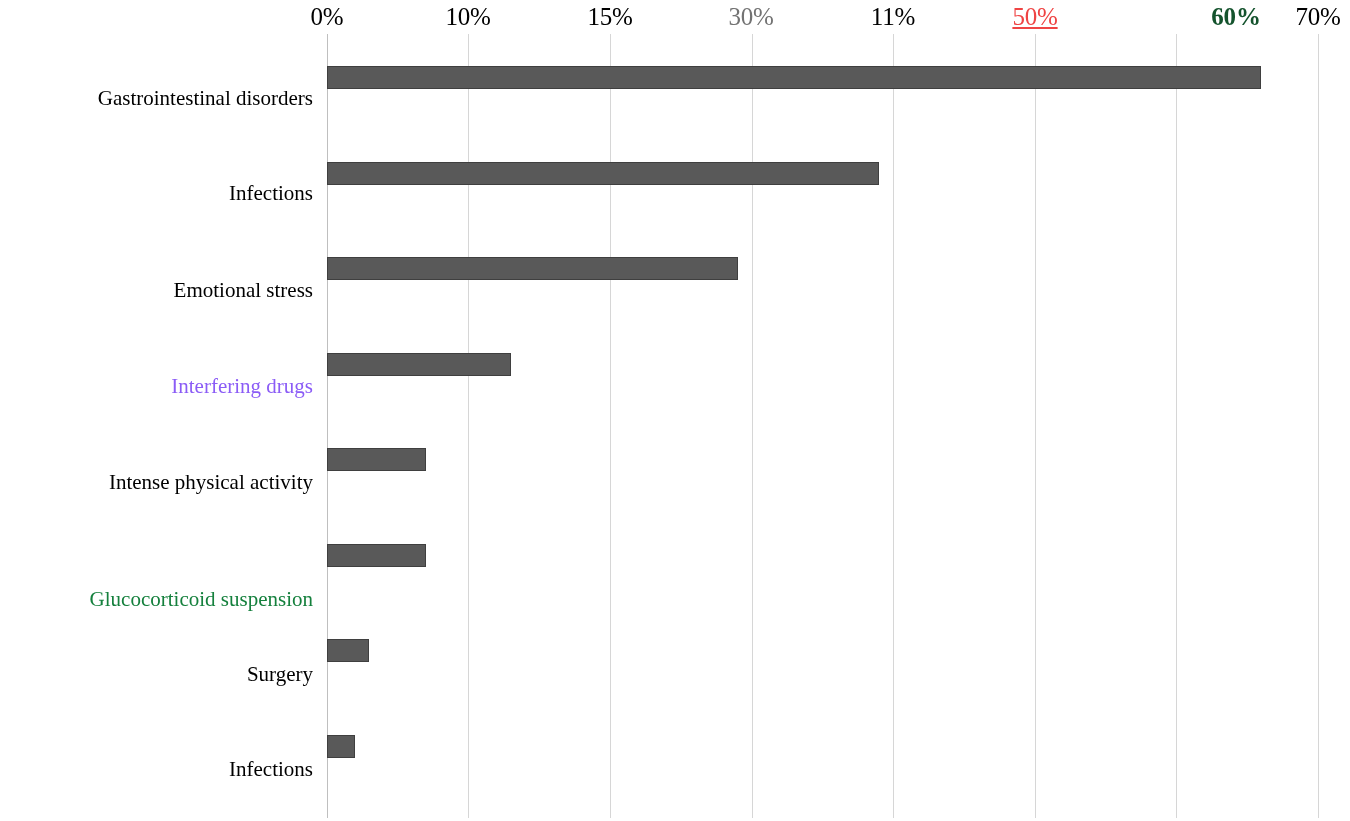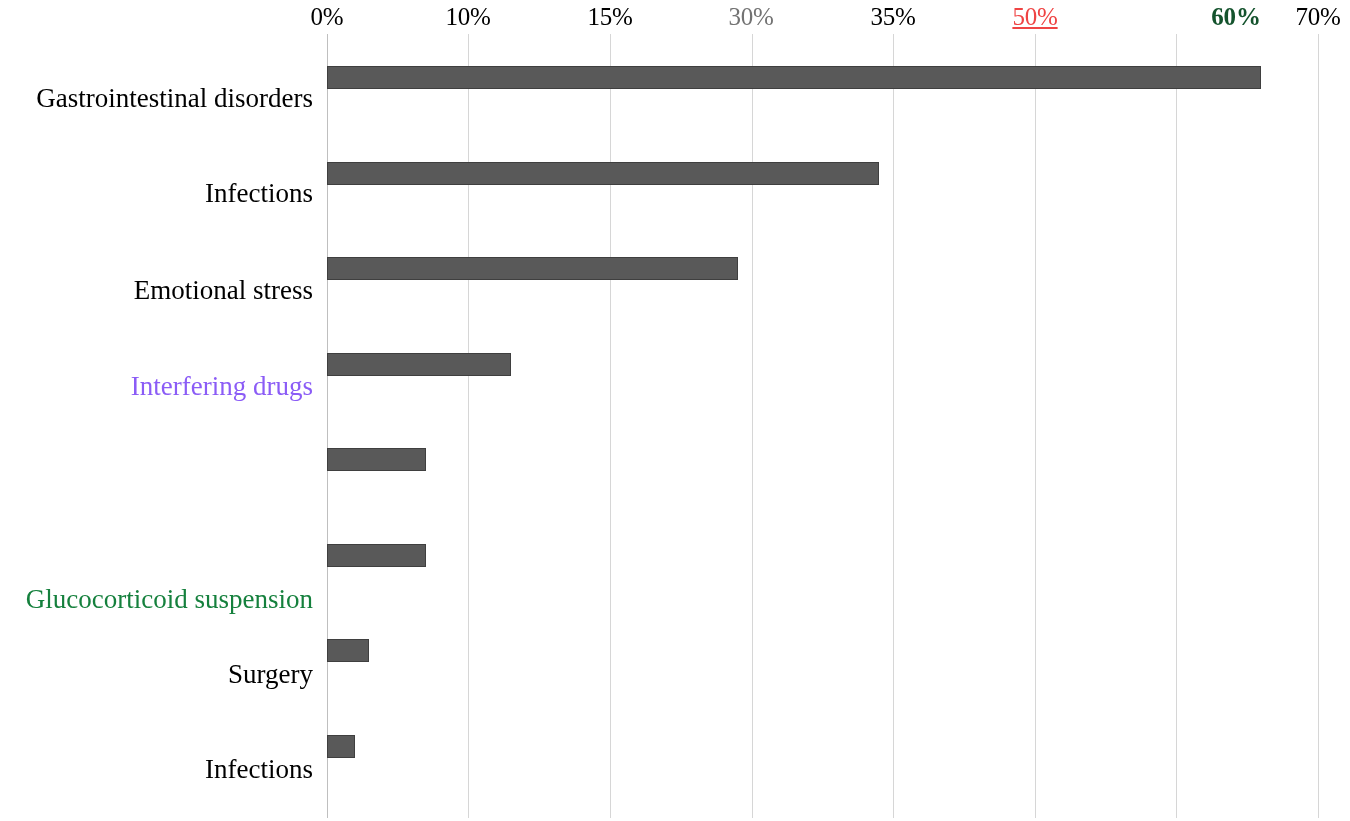--- a/index.html
+++ b/index.html
@@ -84,48 +84,49 @@
     position: absolute;
     left: 0;
     top: 34px;
     width: 322px;
     height: 784px;
   }
   .cat-label {
     position: absolute;
     right: 9px;
     text-align: right;
-    font-size: 27px;
+    font-size: 21px;
     line-height: 29px;
     white-space: nowrap;
     color: #000000;
     transform: translateY(-50%);
   }
 </style>
 </head>
 <body>
 
 <div id="chart-root" style="background: rgb(255, 255, 255);">
 
   <div class="x-axis-labels">
     <span class="x-tick-label" style="left: 327px; color: rgb(0, 0, 0);">0%</span>
     <span class="x-tick-label" style="left: 468px; color: rgb(0, 0, 0);">10%</span>
     <span class="x-tick-label" style="left: 610px; color: rgb(0, 0, 0);">15%</span>
     <span class="x-tick-label" style="left: 751px; color: #737373;">30%</span>
-    <span class="x-tick-label" style="left: 893px; color: rgb(0, 0, 0);">35%</span>
+    <span class="x-tick-label" style="left: 893px; color: rgb(0, 0, 0);">11%</span>
     <span class="x-tick-label" style="left: 1035px; color: #ef4444; text-decoration: underline;">50%</span>
     <span class="x-tick-label" style="left: 1236px; color: #14532d; font-weight: bold;">60%</span>
     <span class="x-tick-label" style="left: 1318px; color: rgb(0, 0, 0);">70%</span>
   </div>
 
   <div class="category-labels">
     <div class="cat-label" style="top: 64px; color: rgb(0, 0, 0);">Gastrointestinal disorders</div>
     <div class="cat-label" style="top: 159px; color: rgb(0, 0, 0);">Infections</div>
     <div class="cat-label" style="top: 256px; color: rgb(0, 0, 0);">Emotional stress</div>
     <div class="cat-label" style="top: 352px; color: #8b5cf6;">Interfering drugs</div>
+    <div class="cat-label" style="top: 448px; color: rgb(0, 0, 0);">Intense physical activity</div>
     <div class="cat-label" style="top: 565px; color: #15803d;">Glucocorticoid suspension</div>
     <div class="cat-label" style="top: 640px; color: rgb(0, 0, 0);">Surgery</div>
     <div class="cat-label" style="top: 735px; color: rgb(0, 0, 0);">Infections</div>
   </div>
 
   <div class="plot-area">
 
     <div class="gridlines">
       <div class="gridline axis-line" style="left: 0px; background: rgb(191, 191, 191);"></div>
       <div class="gridline" style="left: 141px; background: rgb(214, 214, 214);"></div>

